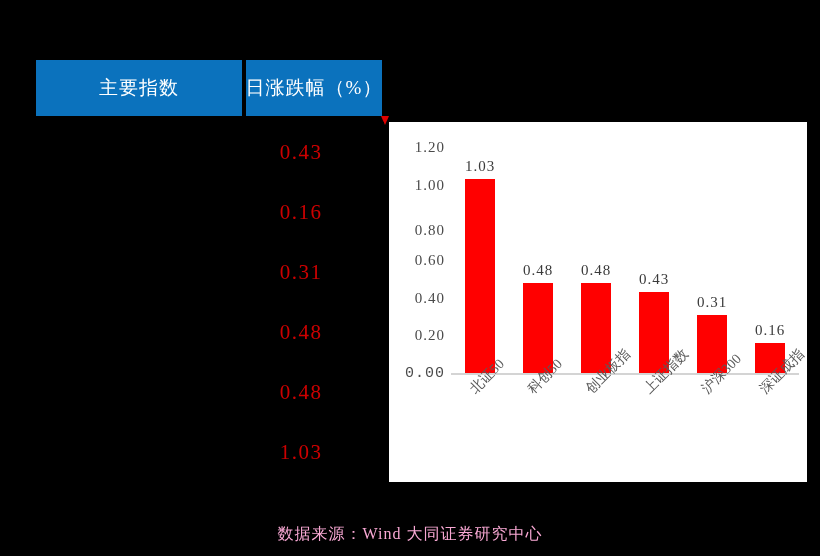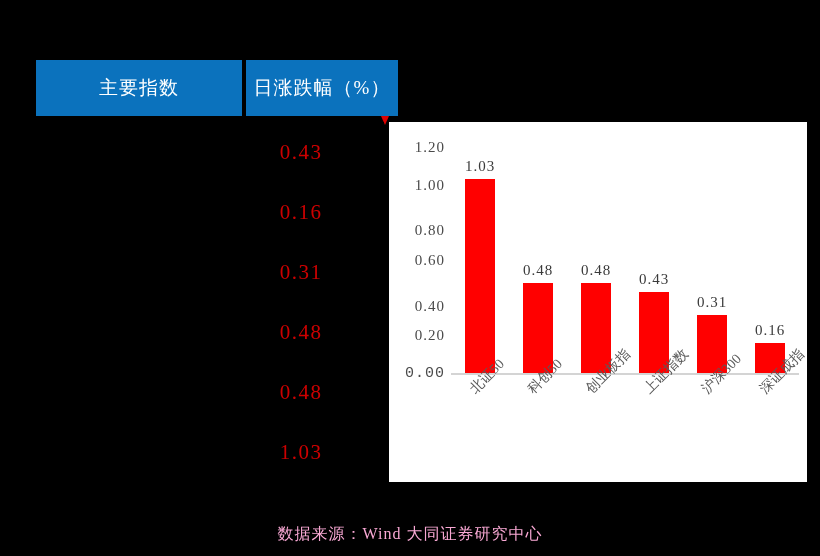--- a/index.html
+++ b/index.html
@@ -32,21 +32,21 @@
     display: flex;
     align-items: center;
     justify-content: center;
     font-size: 19px;
     letter-spacing: 1px;
     font-family: "Liberation Serif", "DejaVu Serif", serif;
     font-weight: 400;
     white-space: nowrap;
   }
   #hdr-main-index { width: 206px; }
-  #hdr-daily-chg  { width: 152px; }
+  #hdr-daily-chg  { width: 136px; }
   #hdr-rank       { flex: 1 1 auto; }
 
   
   #red-marker {
     position: absolute;
     left: 381px;
     top: 116px;
     width: 0;
     height: 0;
     border-left: 4px solid transparent;
@@ -239,21 +239,21 @@
         </div>
         <div class="bar-slot" style="left: 290px; width: 58px;">
           <div class="bar" style="height: 30.1333px; width: 30px; left: 14px; background: rgb(255, 0, 0);"></div>
           <div class="bar-label" style="width: 58px; bottom: 34.1333px;">0.16</div>
         </div>
       </div>
   <div class="y-tick" style="top: 25px;">1.20</div>
       <div class="y-tick" style="top: 62.6667px;">1.00</div>
       <div class="y-tick" style="top: 108px;">0.80</div>
       <div class="y-tick" style="top: 138px;">0.60</div>
-      <div class="y-tick" style="top: 175.667px; margin-top: 8px;">0.40</div>
+      <div class="y-tick" style="top: 175.667px;">0.40</div>
       <div class="y-tick" style="top: 213.333px;">0.20</div>
       <div class="y-tick" style="top: 251px; font-family: Liberation Mono, monospace;">0.00</div>
       <div class="x-cat" style="left: 77px; top: 263px;">北证50</div>
       <div class="x-cat" style="left: 135px; top: 263px;">科创50</div>
       <div class="x-cat" style="left: 193px; top: 263px;">创业板指</div>
       <div class="x-cat" style="left: 251px; top: 263px;">上证指数</div>
       <div class="x-cat" style="left: 309px; top: 263px;">沪深300</div>
       <div class="x-cat" style="left: 367px; top: 263px;">深证成指</div>
     </div>
 </div>

